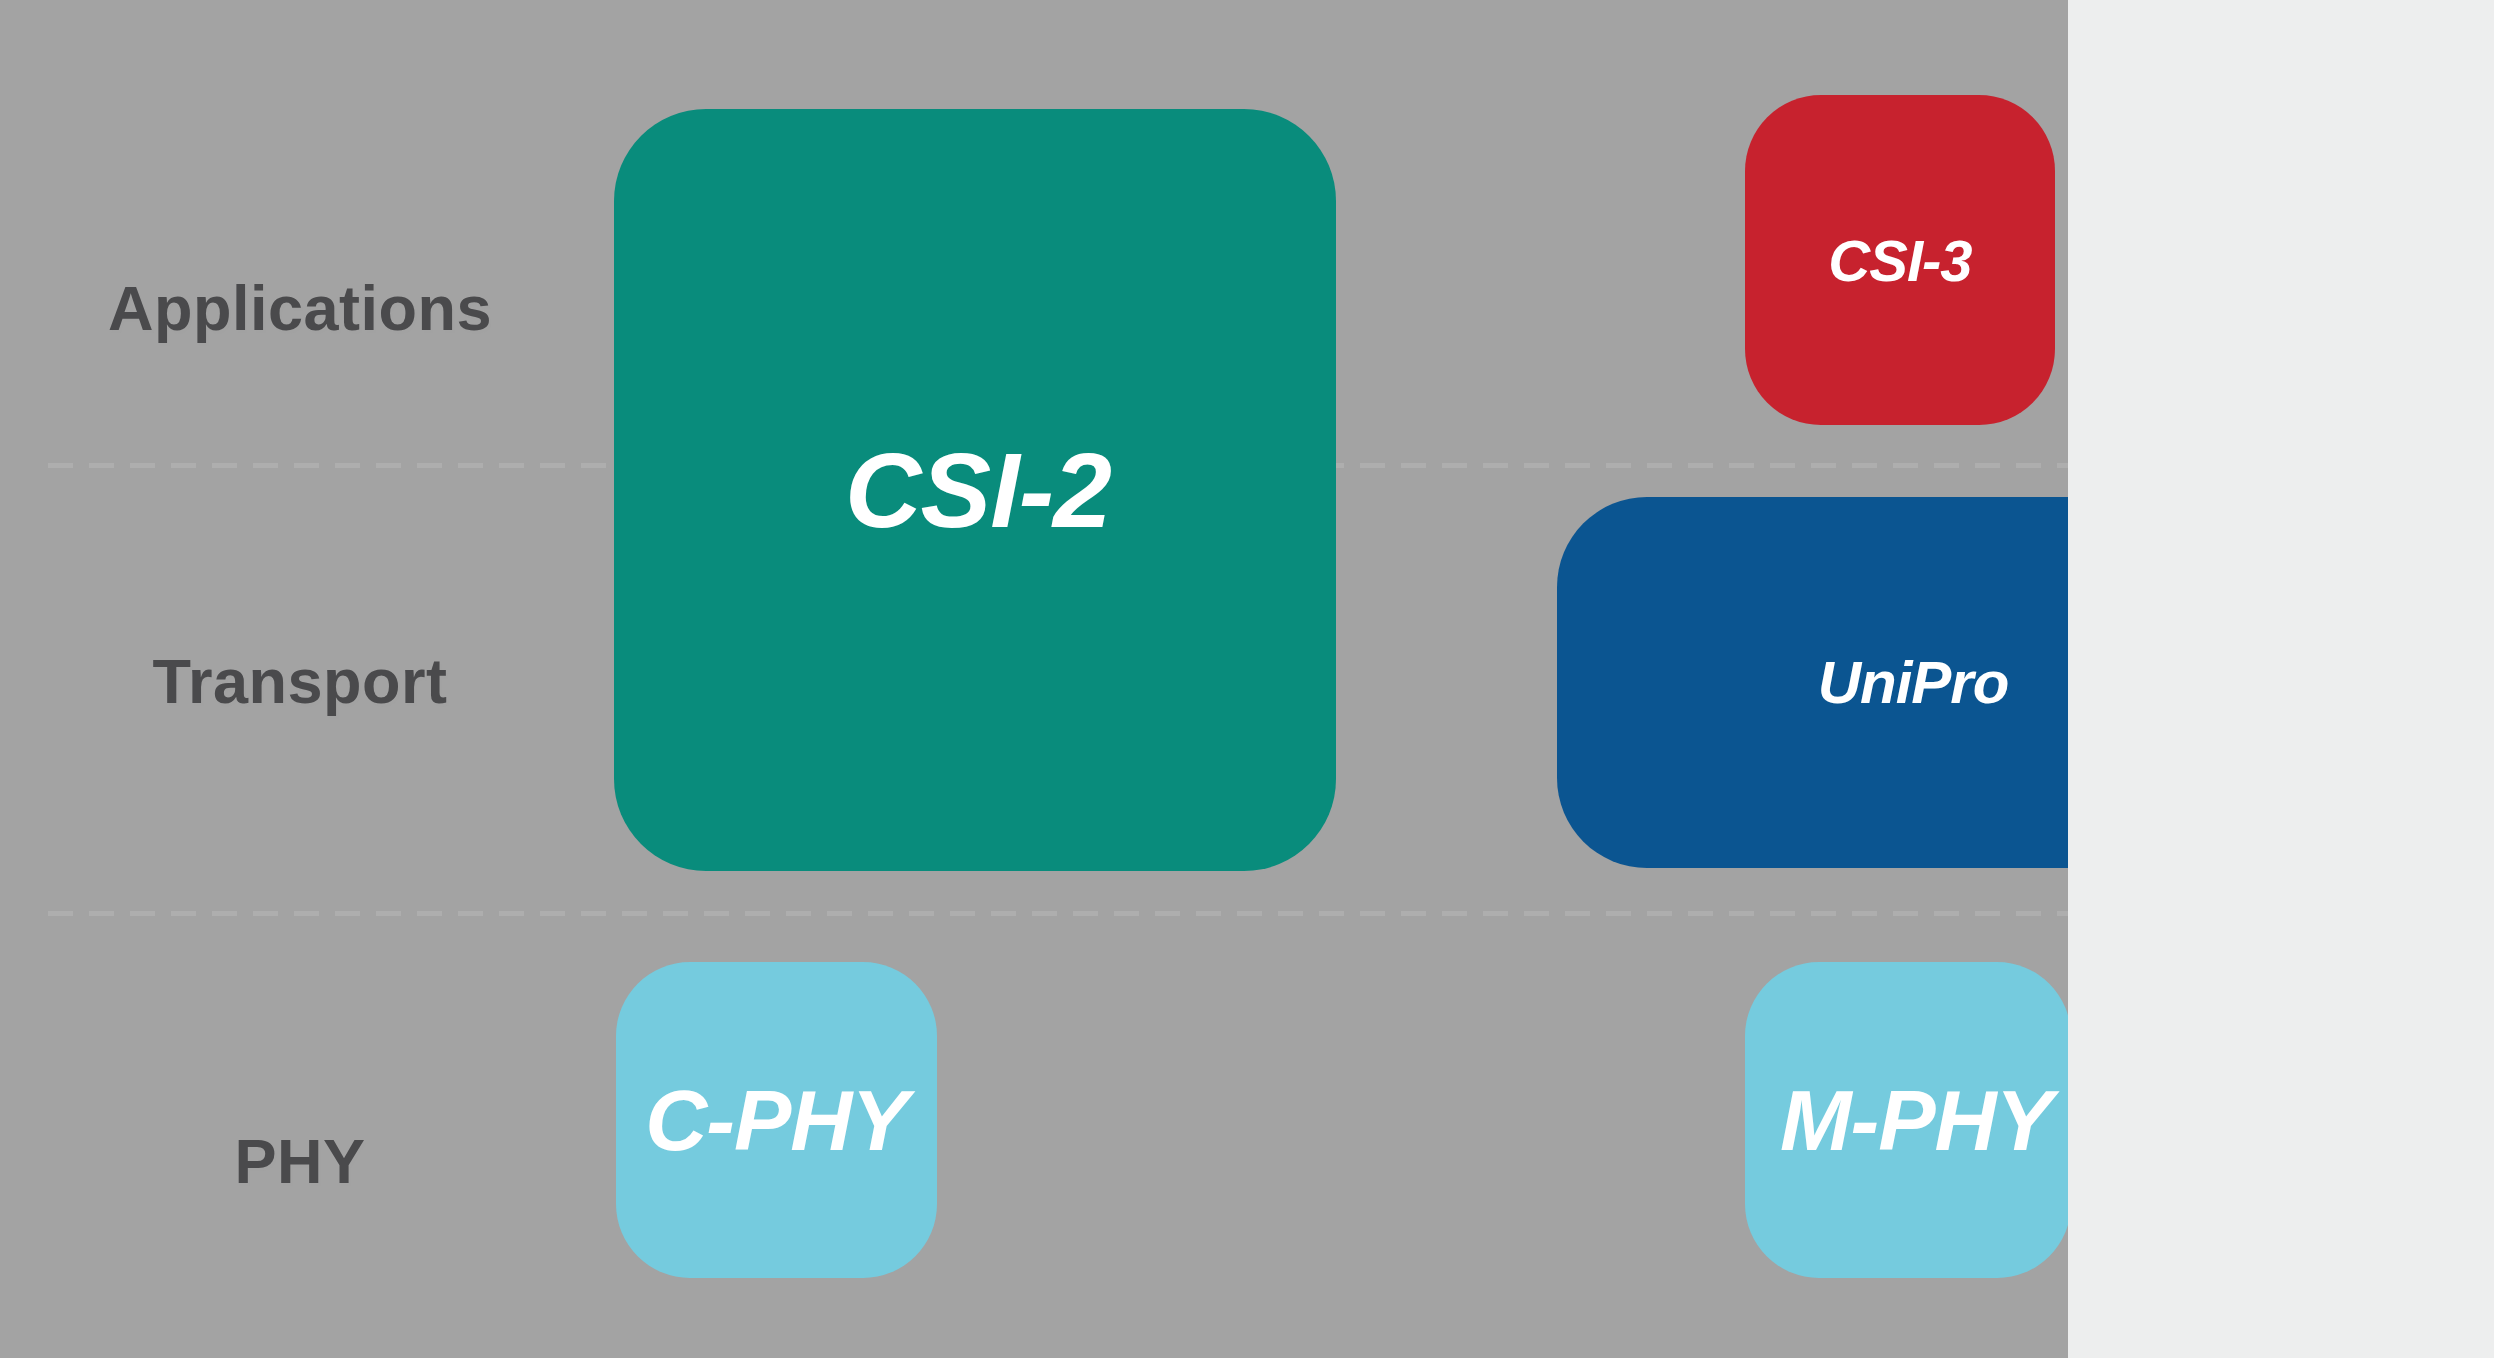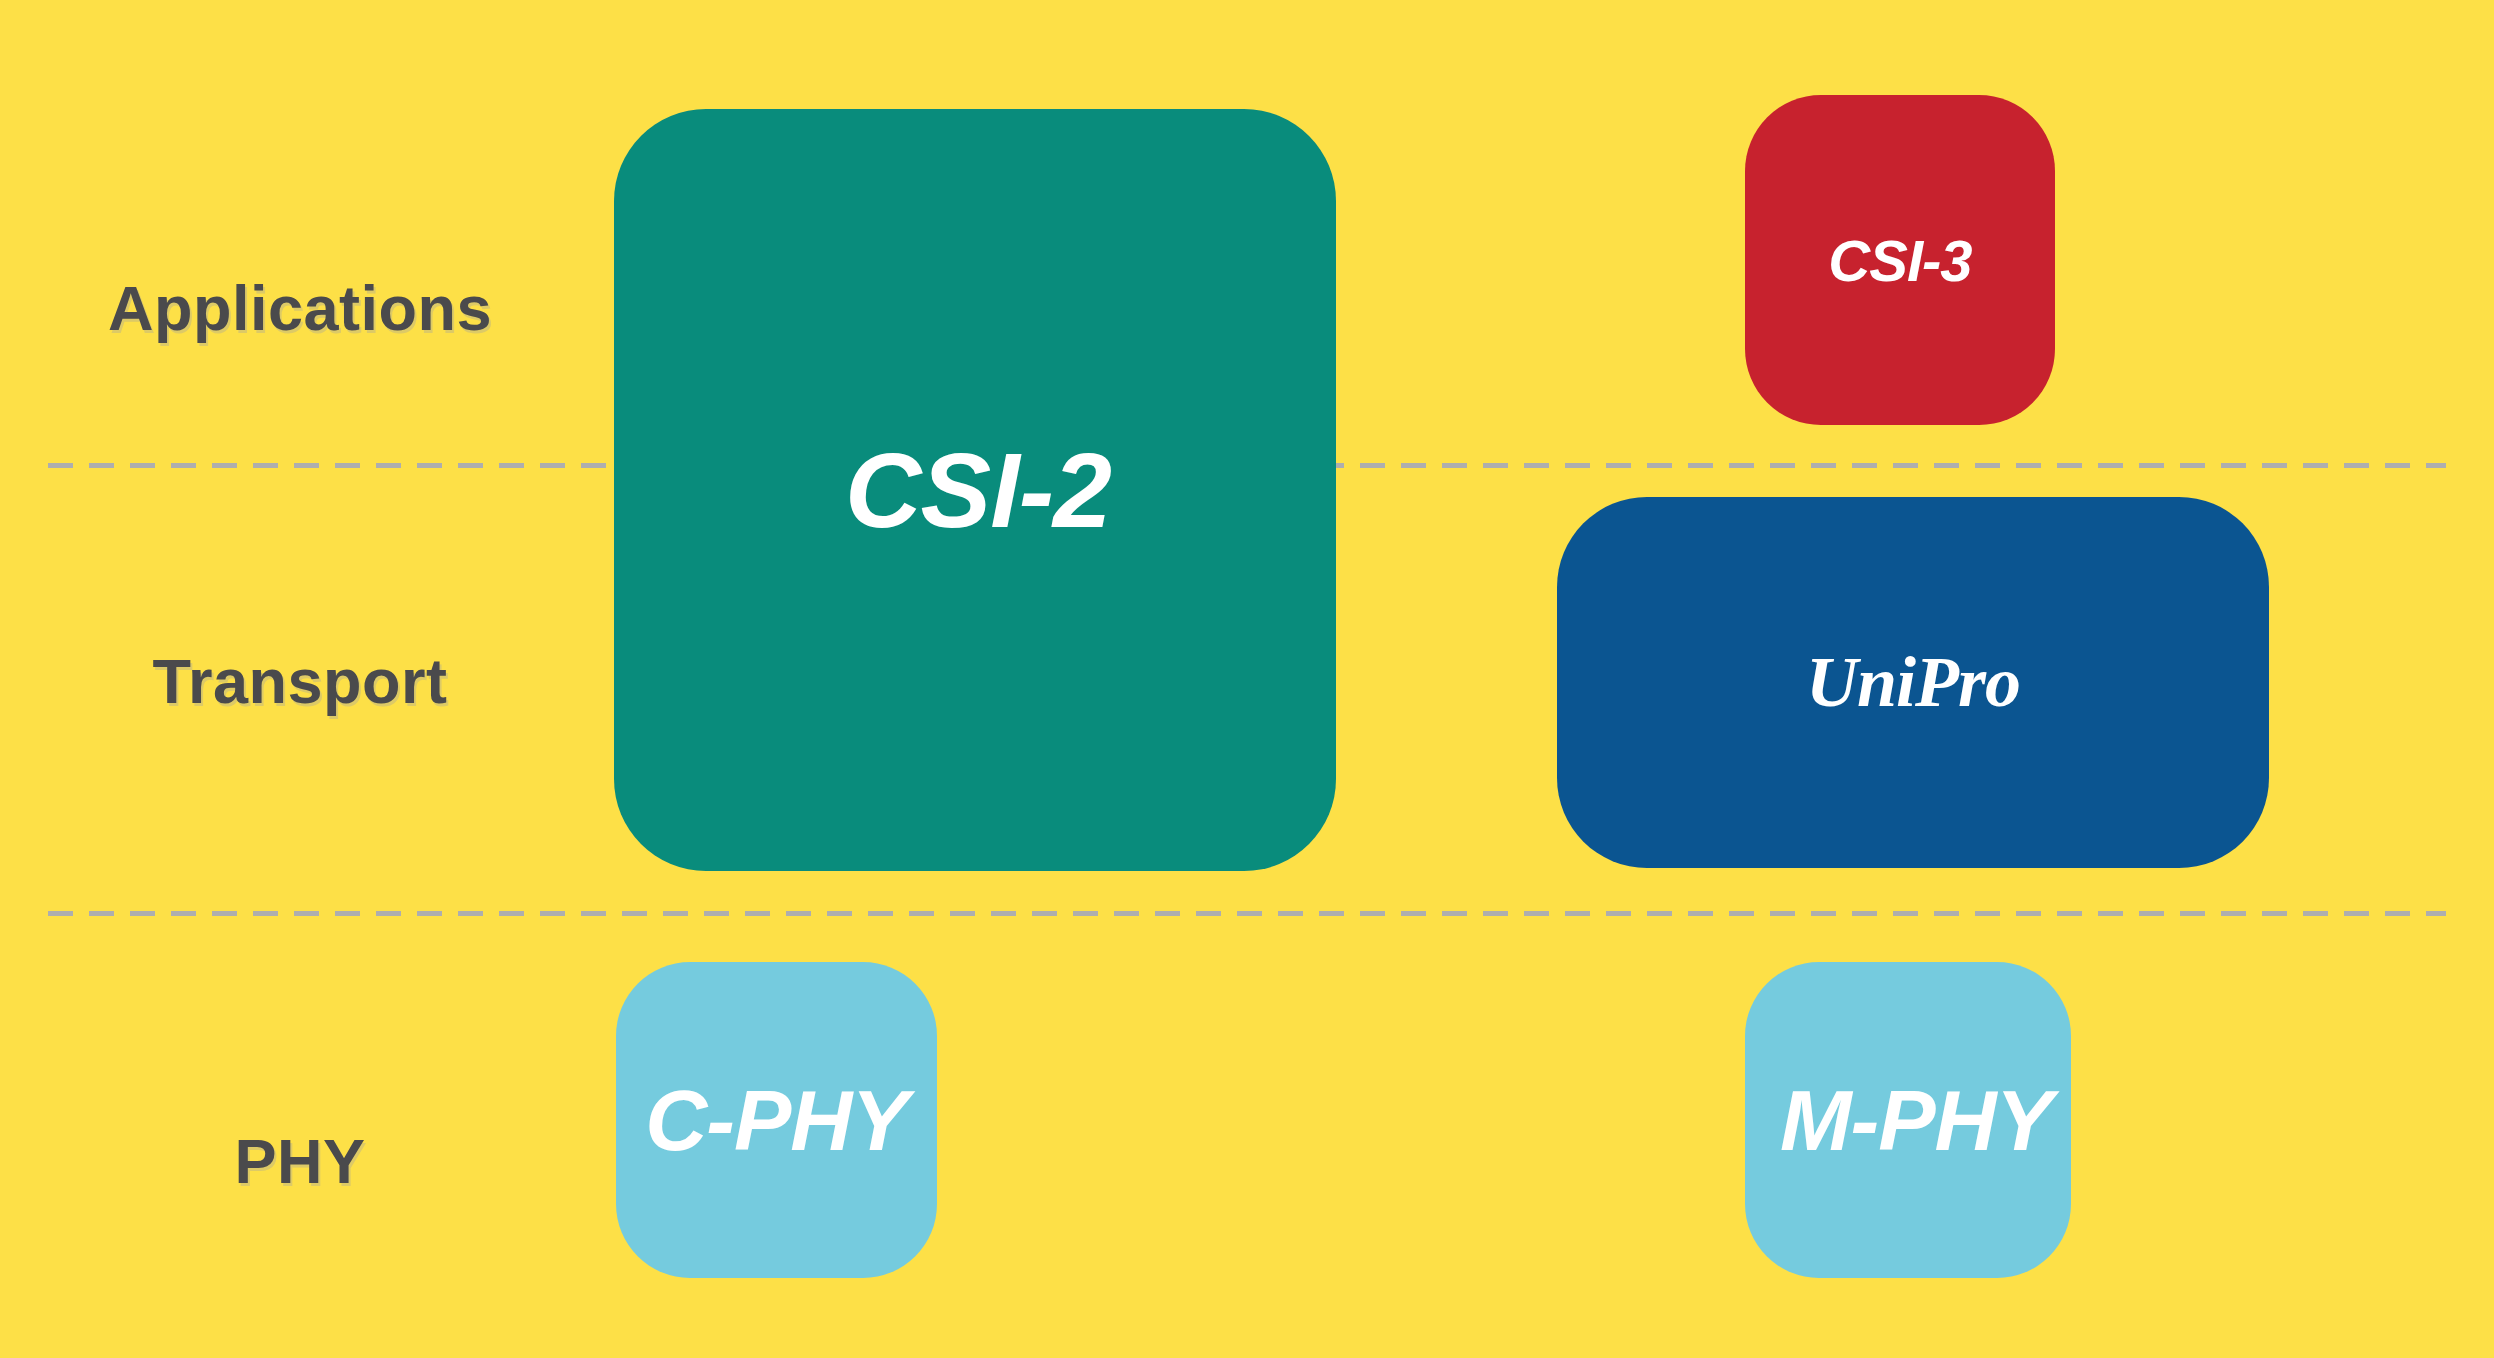--- a/index.html
+++ b/index.html
@@ -3,23 +3,23 @@
 <meta charset="utf-8">
 <style>
   html, body {
     margin: 0;
     padding: 0;
     background: #EDEEEE;
     font-family: "Liberation Sans", sans-serif;
   }
   .stage {
     position: relative;
-    width: 2494px;
+    width: 2068px;
     height: 1358px;
-    background: #fde047;
+    background: #a3a3a3;
     overflow: hidden;
   }
 
   
   .row-label {
     position: absolute;
     left: 0;
     width: 600px;
     height: 84px;
     display: flex;
@@ -84,21 +84,21 @@
     background: #C7222E;
   }
   .box.csi3 .box-label { font-size: 58px; }
 
   .box.unipro {
     left: 1557px; top: 497px;
     width: 712px; height: 371px;
     border-radius: 90px;
     background: #0B5591;
   }
-  .box.unipro .box-label { font-size: 72px; font-family: Liberation Serif, serif; }
+  .box.unipro .box-label { font-size: 60px; }
 
   .box.cphy {
     left: 616px; top: 962px;
     width: 321px; height: 316px;
     border-radius: 74px;
     background: #75CBDE;
   }
   .box.dphy {
     left: 1002px; top: 962px;
     width: 329px; height: 316px;

